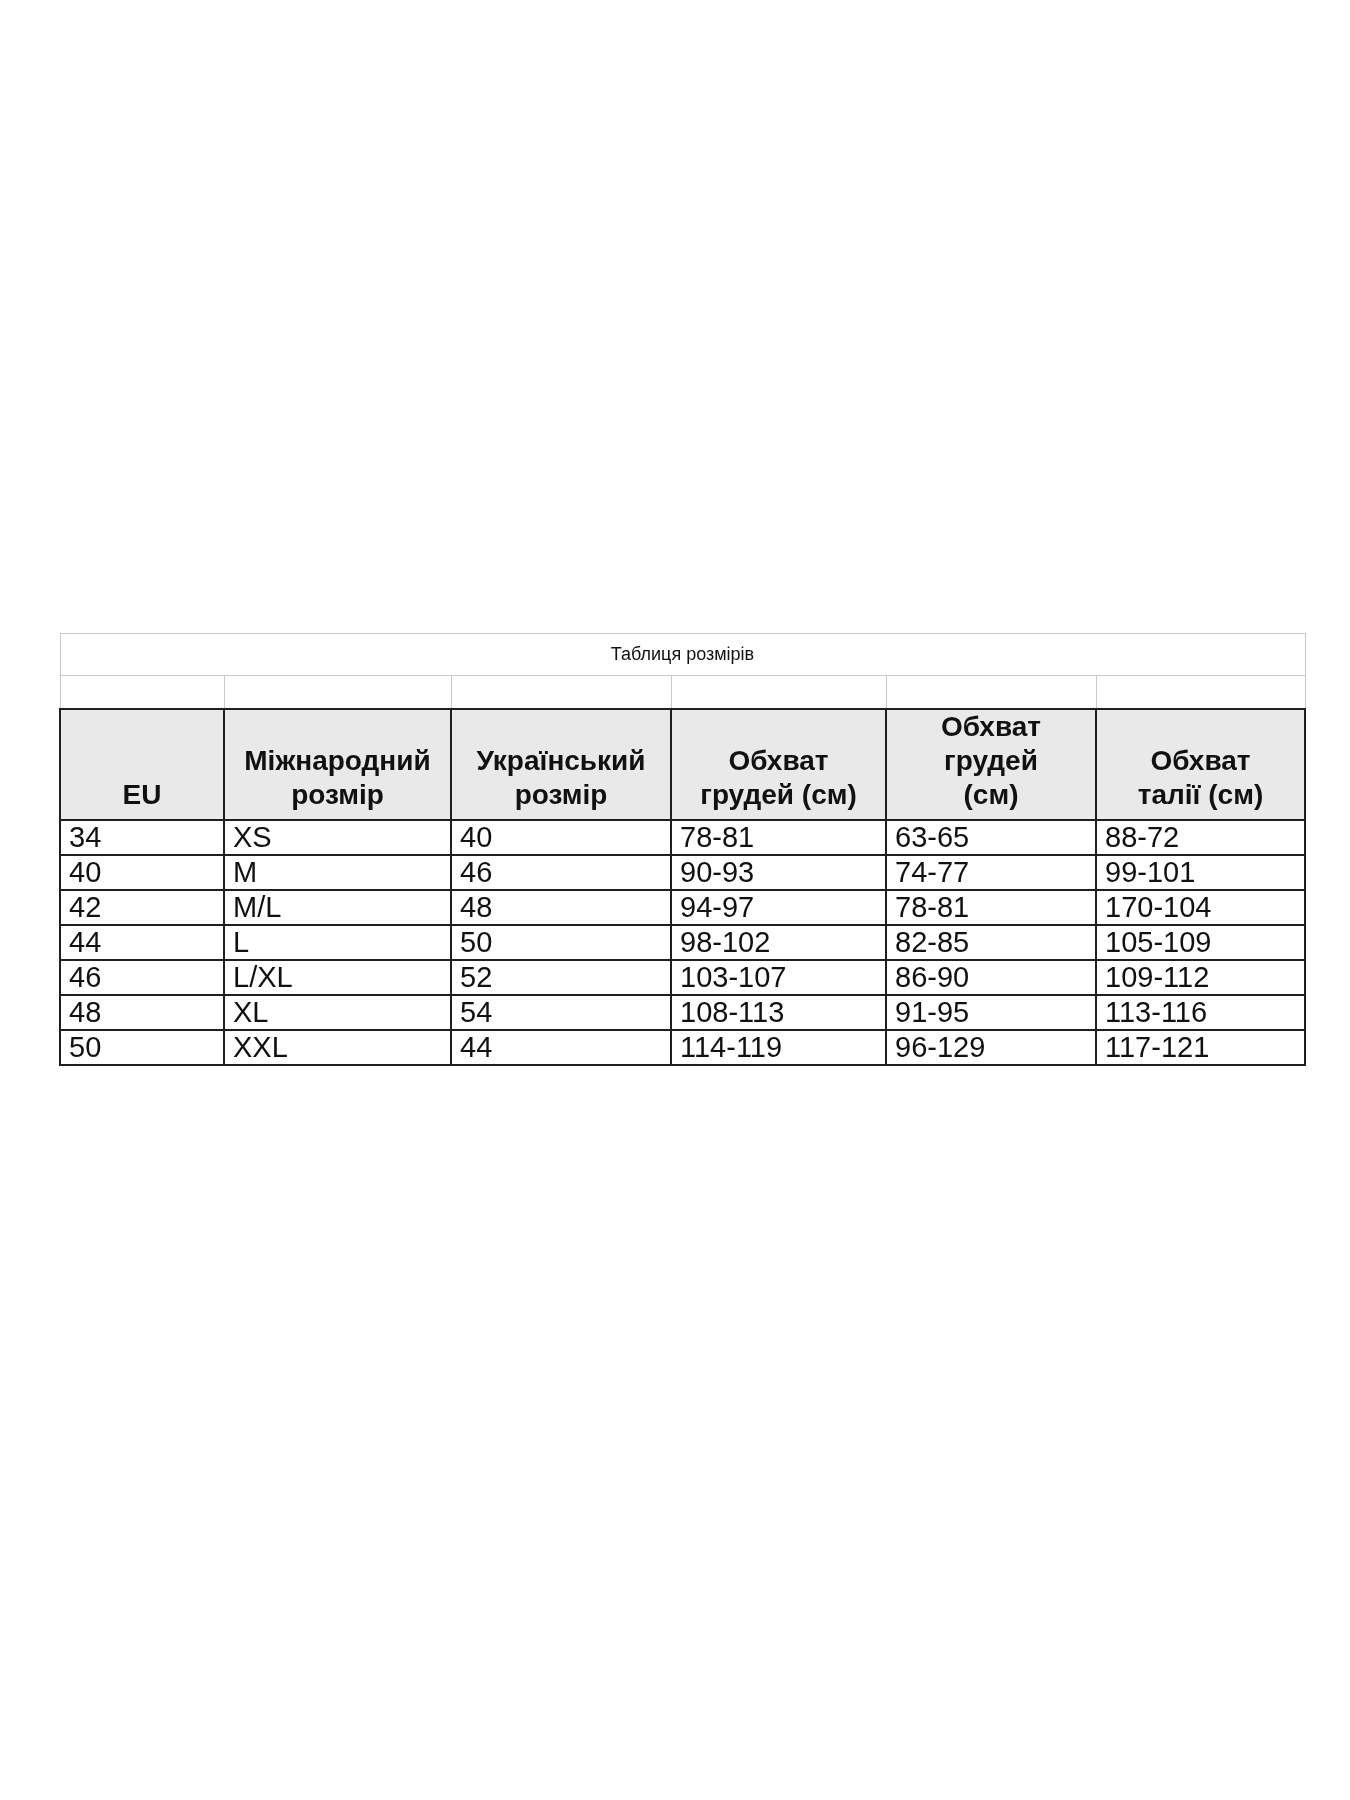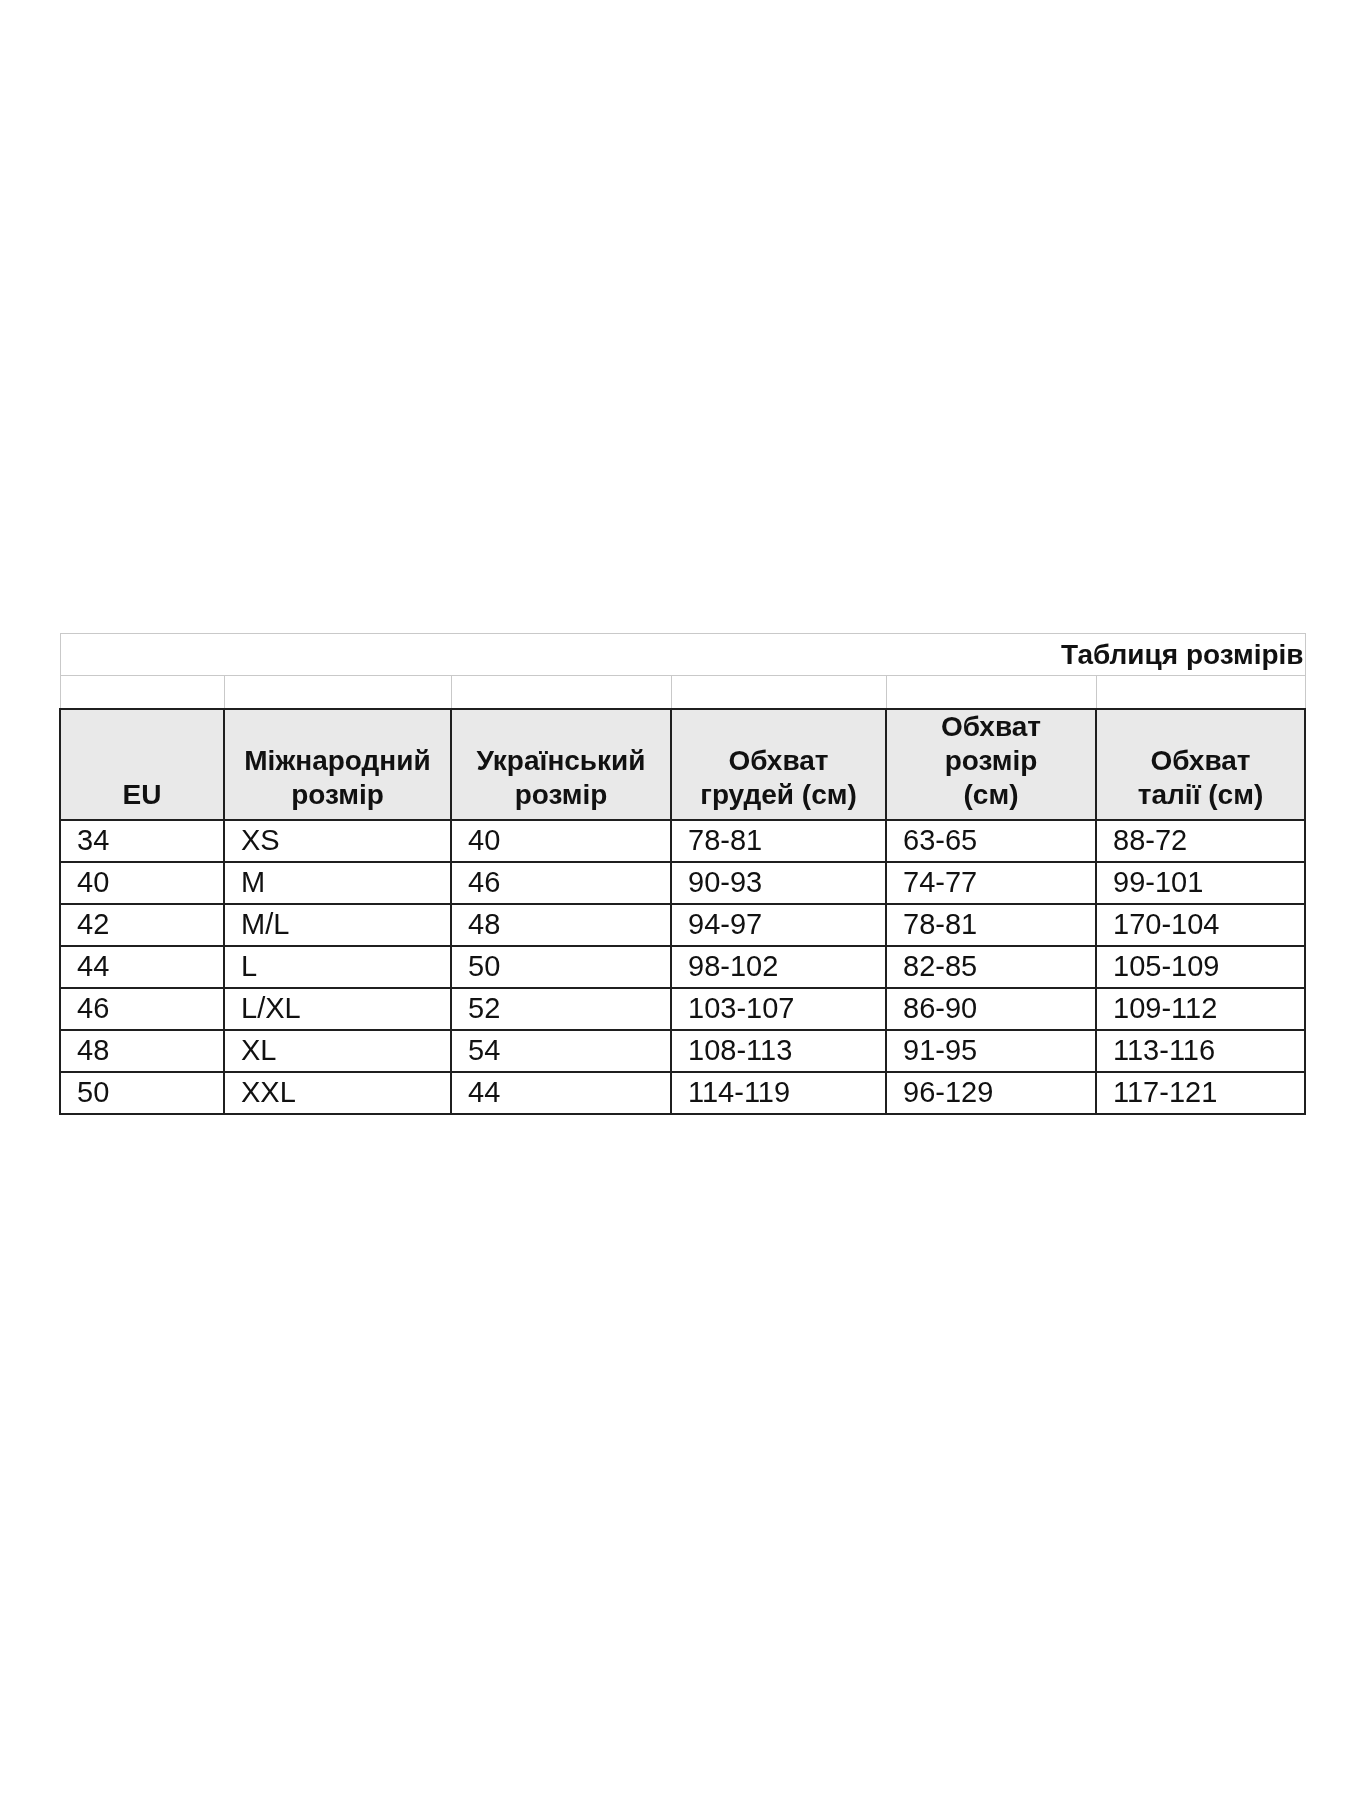--- a/index.html
+++ b/index.html
@@ -22,24 +22,24 @@
     border-collapse: collapse;
     table-layout: fixed;
   }
   td {
     box-sizing: border-box;
     overflow: hidden;
   }
   .title-cell {
     border: 1px solid var(--grid-light, #c9c9c9);
     height: 42px;
-    text-align: right;
+    text-align: center;
     vertical-align: middle;
-    font-weight: bold;
-    font-size: 28px;
+    font-weight: normal;
+    font-size: 18px;
   }
   .spacer-cell {
     border: 1px solid var(--grid-light, #c9c9c9);
     height: 33px;
   }
   .header-cell {
     border: 2px solid var(--grid-dark, #1f1f1f);
     background: var(--header-bg, #e9e9e9);
     height: 77px;
     text-align: center;
@@ -47,25 +47,25 @@
     font-weight: bold;
     font-size: 28px;
     line-height: 34px;
     padding: 0 4px 7px 4px;
   }
   .header-line {
     display: block;
   }
   .data-cell {
     border: 2px solid var(--grid-dark, #1f1f1f);
-    height: 42px;
+    height: 35px;
     vertical-align: middle;
     text-align: left;
     font-size: 29px;
-    padding: 0 4px 0 16px;
+    padding: 0 4px 0 8px;
     white-space: nowrap;
   }
 </style>
 </head>
 <body>
 
 <table class="size-table">
   <colgroup>
     <col style="width:164px">
     <col style="width:227px">
@@ -99,21 +99,21 @@
       </td>
       <td class="header-cell">
         <span class="header-line">Український</span>
         <span class="header-line">розмір</span>
       </td>
       <td class="header-cell">
         <span class="header-line">Обхват</span>
         <span class="header-line">грудей (см)</span>
       </td>
       <td class="header-cell">
-        <span class="header-line">Обхват розмір</span>
+        <span class="header-line">Обхват грудей</span>
         <span class="header-line">(см)</span>
       </td>
       <td class="header-cell">
         <span class="header-line">Обхват</span>
         <span class="header-line">талії (см)</span>
       </td>
     </tr>
 
     <tr>
       <td class="data-cell">34</td>

